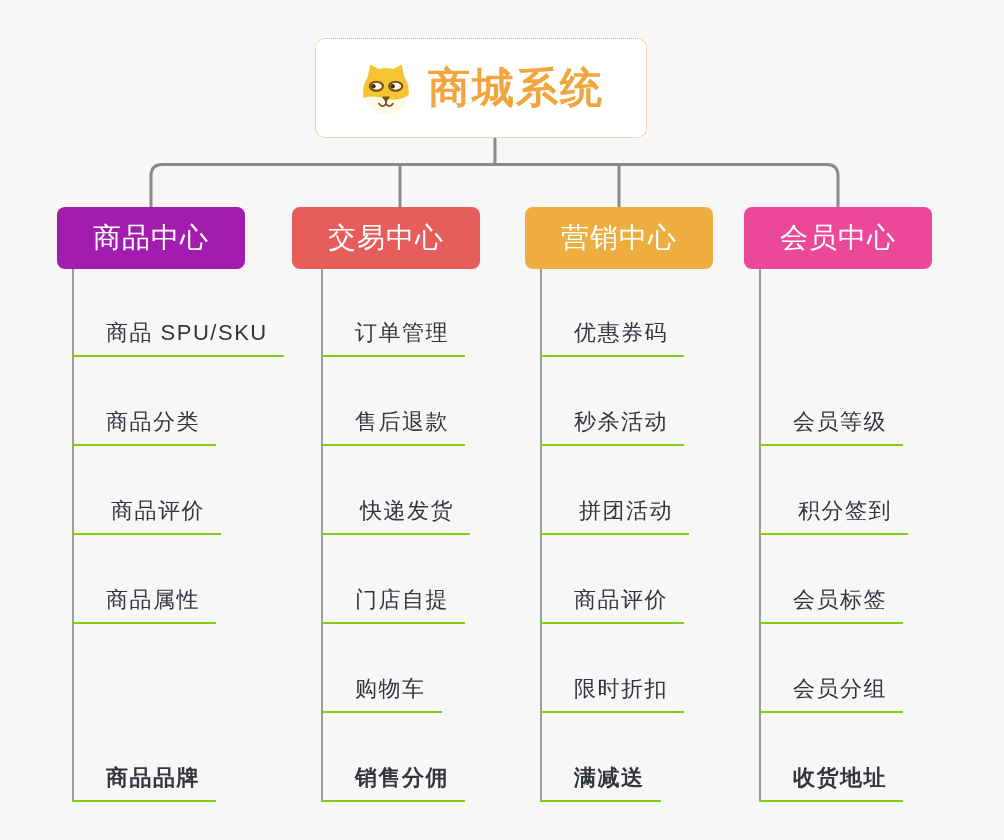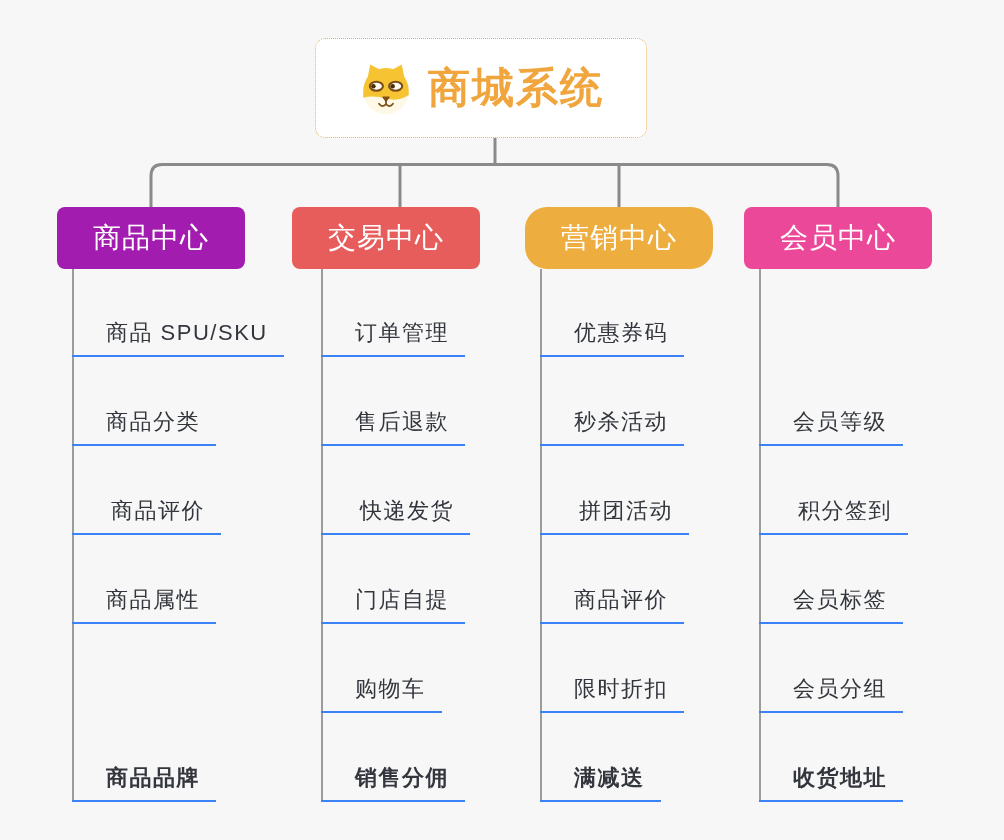--- a/index.html
+++ b/index.html
@@ -24,39 +24,39 @@
   }
 
   
   .branch-node{
     position:absolute;top:207px;width:188px;height:62px;border-radius:8px;
     display:flex;align-items:center;justify-content:center;
     color:#FFFFFF;font-size:28px;letter-spacing:1px;white-space:nowrap;
   }
   .branch-1{left:57px;}
   .branch-2{left:292px;}
-  .branch-3{left:525px;border-radius:22px;}
+  .branch-3{left:525px;}
   .branch-4{left:744px;}
 
   
   .trunk{
     position:absolute;top:269px;height:533px;width:2px;background:#9C9C9C;
   }
   .trunk-1{left:72px;}
   .trunk-2{left:321px;}
   .trunk-3{left:540px;}
   .trunk-4{left:759px;}
 
   
   .leaf{
     position:absolute;
     white-space:nowrap;
     font-size:22px;line-height:28px;letter-spacing:1.5px;color:#33363C;
     padding:0 16px 8px 34px;
-    border-bottom:2px solid #3b82f6;
+    border-bottom:2px solid #84cc16;
   }
   .lcol-1{left:72px;} .lcol-2{left:321px;} .lcol-3{left:540px;} .lcol-4{left:759px;}
   .lrow-1{top:319px;} .lrow-2{top:408px;} .lrow-3{top:497px;padding-left:39px;}
   .lrow-4{top:586px;} .lrow-5{top:675px;} .lrow-6{top:764px;font-weight:bold;}
 </style>
 </head>
 <body>
 
 <div class="canvas">
 

